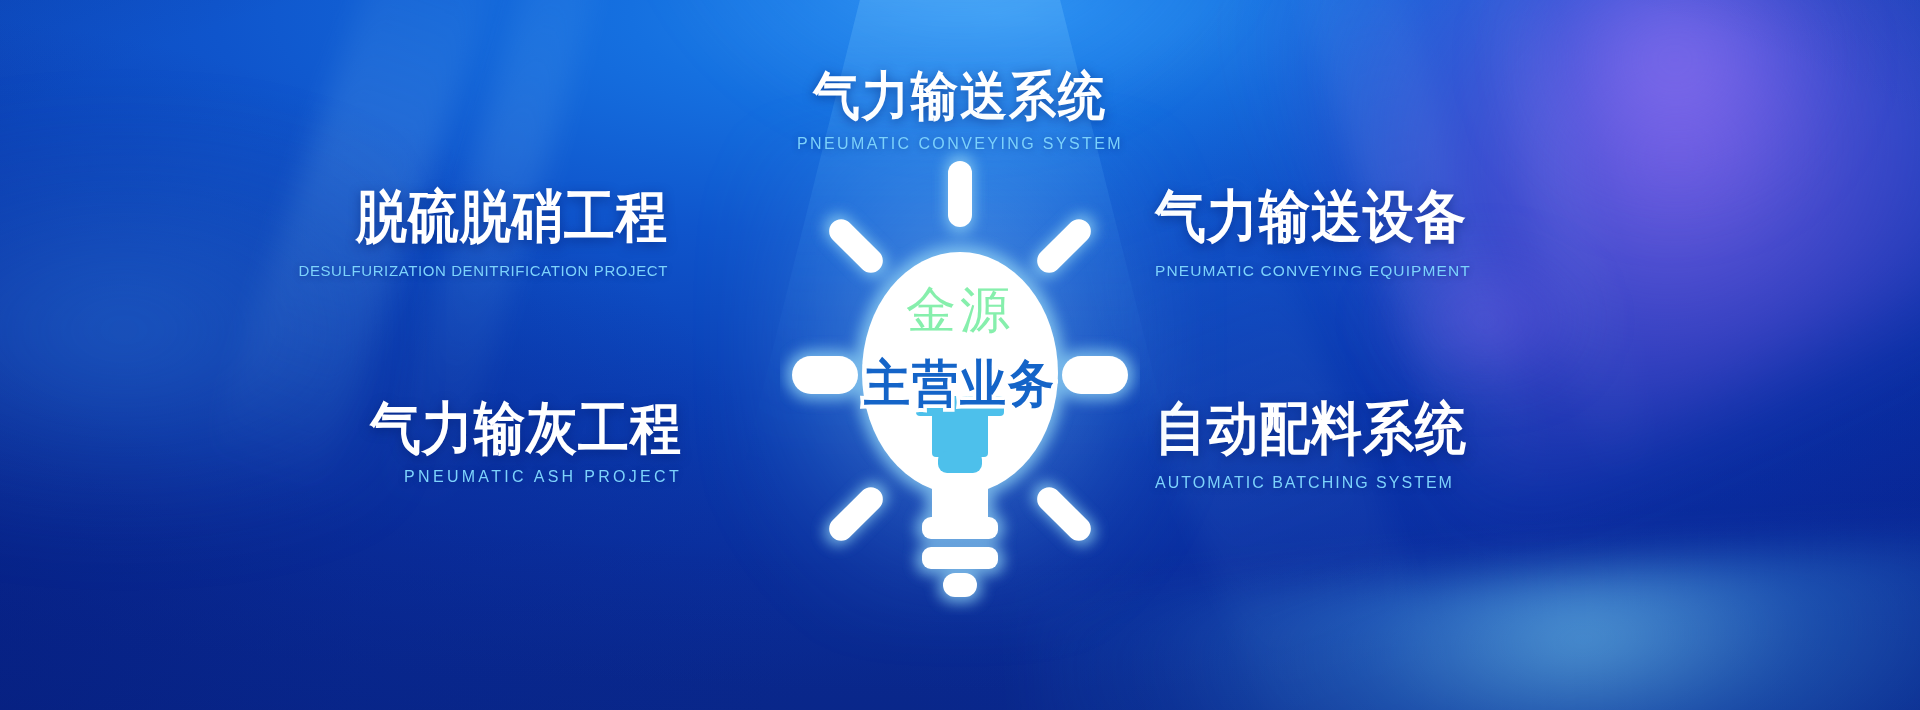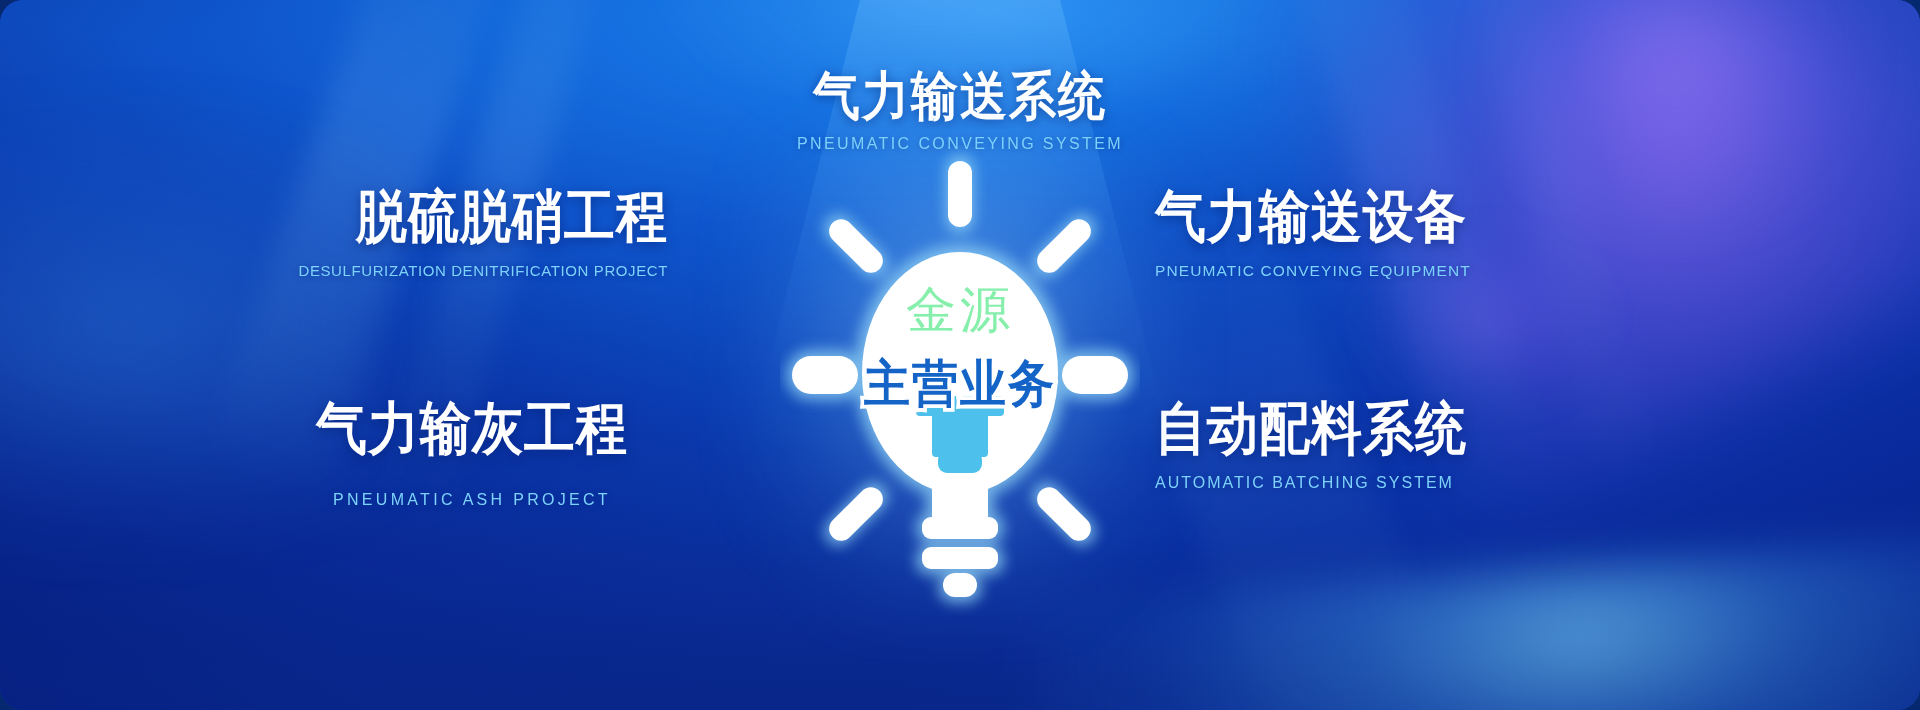--- a/index.html
+++ b/index.html
@@ -11,21 +11,20 @@
   body {
     font-family: "Liberation Sans", "DejaVu Sans", sans-serif;
   }
 
   #banner {
     position: relative;
     width: 1920px;
     height: 710px;
     overflow: hidden;
     background: #0c41b8;
-    border-radius: 23px;
   }
 
   
   .bg-base {
     position: absolute;
     inset: 0;
     background:
       radial-gradient(120% 95% at 52% 2%, #2a8ff0 0%, #1570e0 16%, #0f55cc 34%, #0b3fb4 58%, #0a2f9d 82%, #0a2a93 100%);
   }
   .bg-left-dark {
@@ -199,23 +198,23 @@
   .block-top .en { font-size: 16px; letter-spacing: 2.4px; margin-top: 18px; }
 
   .block-tl { left: 248px;  top: 187px; width: 420px; text-align: right; }
   .block-tl .cn { font-size: 51px; letter-spacing: 1px; }
   .block-tl .en { font-size: 15px; letter-spacing: 0.6px; margin-top: 21px; }
 
   .block-tr { left: 1155px; top: 187px; width: 420px; text-align: left; }
   .block-tr .cn { font-size: 51px; letter-spacing: 1px; }
   .block-tr .en { font-size: 15.5px; letter-spacing: 1.1px; margin-top: 21px; }
 
-  .block-bl { left: 262px;  top: 399px; width: 420px; text-align: center; }
+  .block-bl { left: 262px;  top: 399px; width: 420px; text-align: right; }
   .block-bl .cn { font-size: 51px; letter-spacing: 1px; }
-  .block-bl .en { font-size: 16px; letter-spacing: 3.3px; margin-top: 38px; }
+  .block-bl .en { font-size: 16px; letter-spacing: 3.3px; margin-top: 15px; }
 
   .block-br { left: 1155px; top: 399px; width: 420px; text-align: left; }
   .block-br .cn { font-size: 51px; letter-spacing: 1px; }
   .block-br .en { font-size: 16px; letter-spacing: 2.0px; margin-top: 21px; }
 
   
   #emblem {
     position: absolute;
     left: 960px;
     top: 380px;

